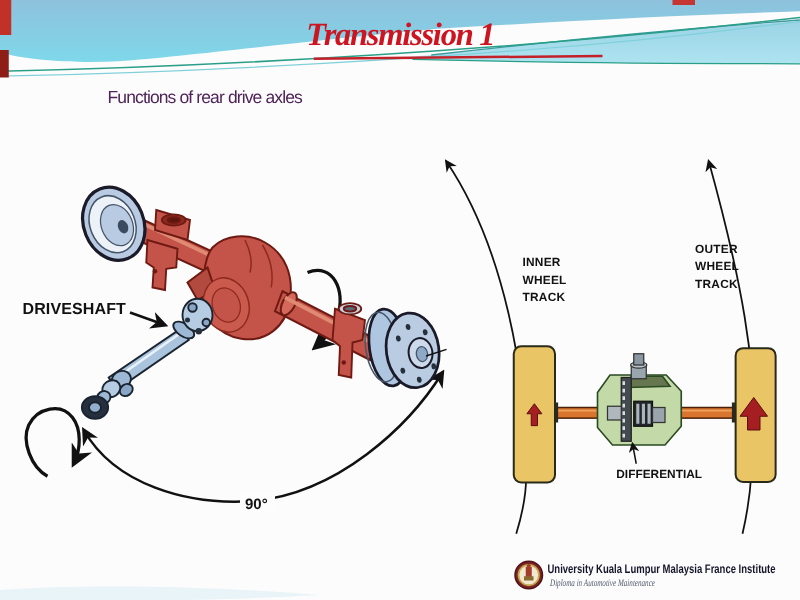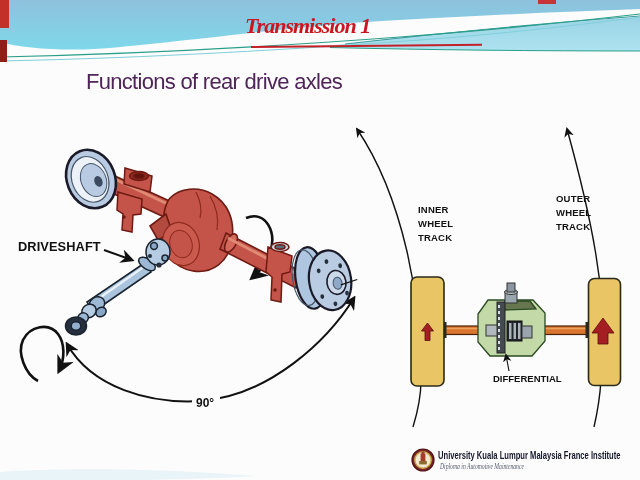--- a/index.html
+++ b/index.html
@@ -1,23 +1,23 @@
 <!DOCTYPE html>
 <html><head>
 <meta charset="utf-8">
 <style>
   html,body{margin:0;padding:0;}
   body{width:640px;height:480px;background:#fcfcfc;overflow:hidden;position:relative;
        font-family:"Liberation Sans",sans-serif;}
   .abs{position:absolute;}
   #trans{left:245px;top:13px;font-family:"Liberation Serif",serif;
-         font-style:italic;font-weight:bold;font-size:22px;color:#cc1520;
+         font-style:italic;font-weight:bold;font-size:26px;color:#cc1520;
          letter-spacing:-1px;white-space:nowrap;}
   #underline{left:251px;top:46px;width:231px;height:2px;background:#c4202a;transform:rotate(-0.55deg);transform-origin:0 50%;}
-  #title{left:86px;top:69px;font-size:22px;color:#4f2458;letter-spacing:-0.7px;}
+  #title{left:86px;top:69px;font-size:14px;color:#4f2458;letter-spacing:-0.7px;}
   #redbar1{left:0;top:0;width:9px;height:28px;background:#c23128;}
   #redbar2{left:0;top:40px;width:7px;height:22px;background:#8e1f16;}
   #redbar3{left:538px;top:0;width:18px;height:4px;background:#c53531;}
   #unitext{left:438px;top:450px;font-size:10px;font-weight:bold;color:#15152a;
            white-space:nowrap;transform:scaleX(0.76);transform-origin:0 0;}
   #unisub{left:440px;top:462px;font-size:8px;font-style:italic;color:#555a6e;
           font-family:"Liberation Serif",serif;white-space:nowrap;transform:scaleX(0.71);transform-origin:0 0;}
 </style>
 </head>
 <body>

